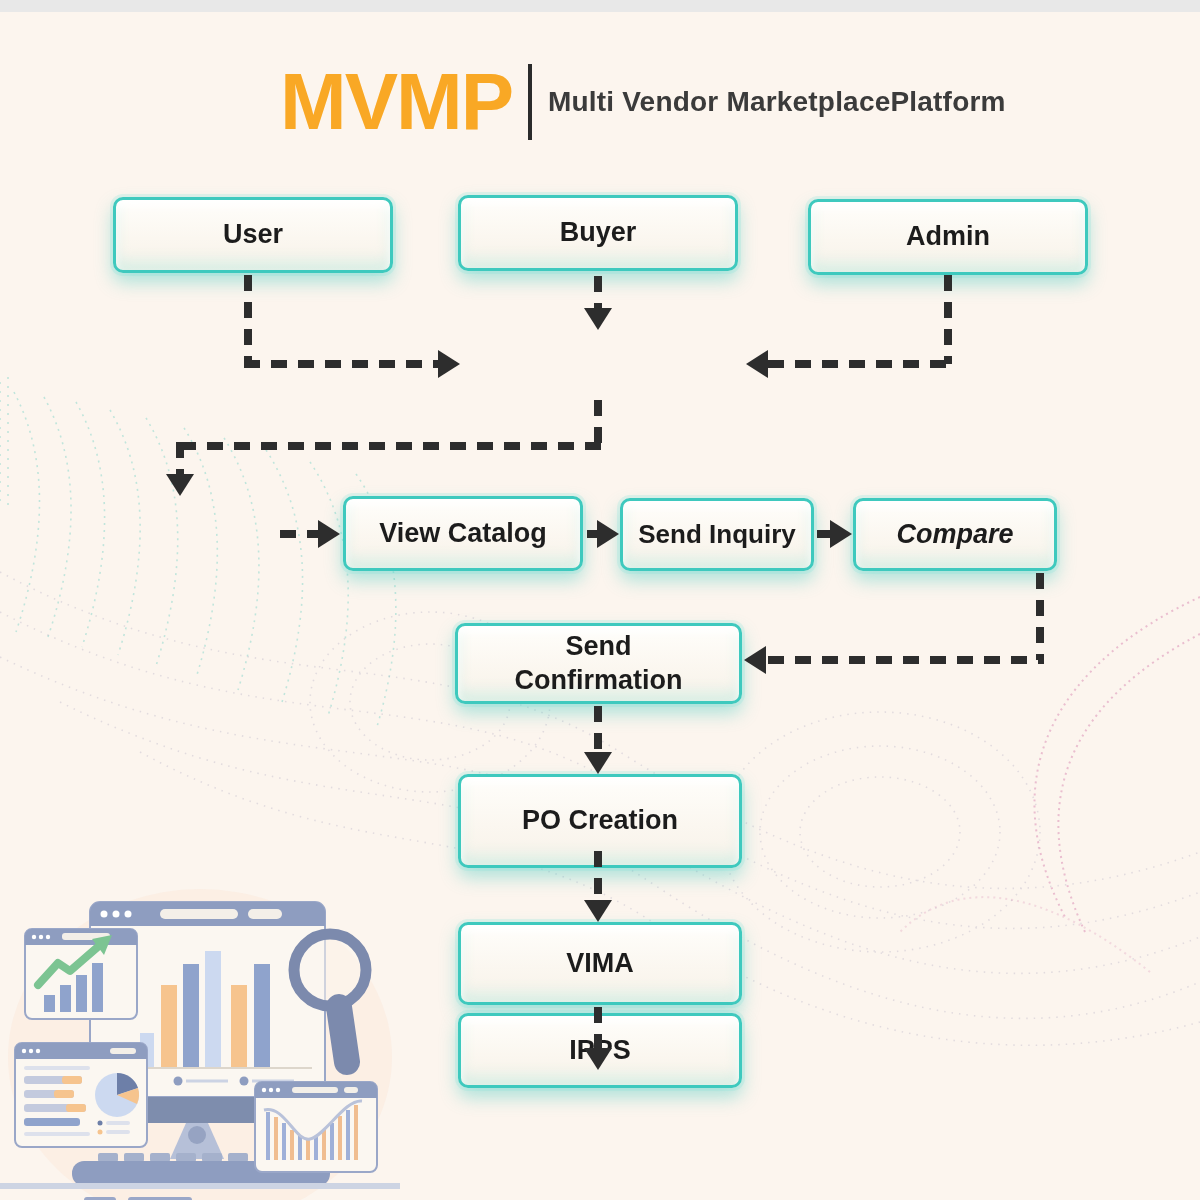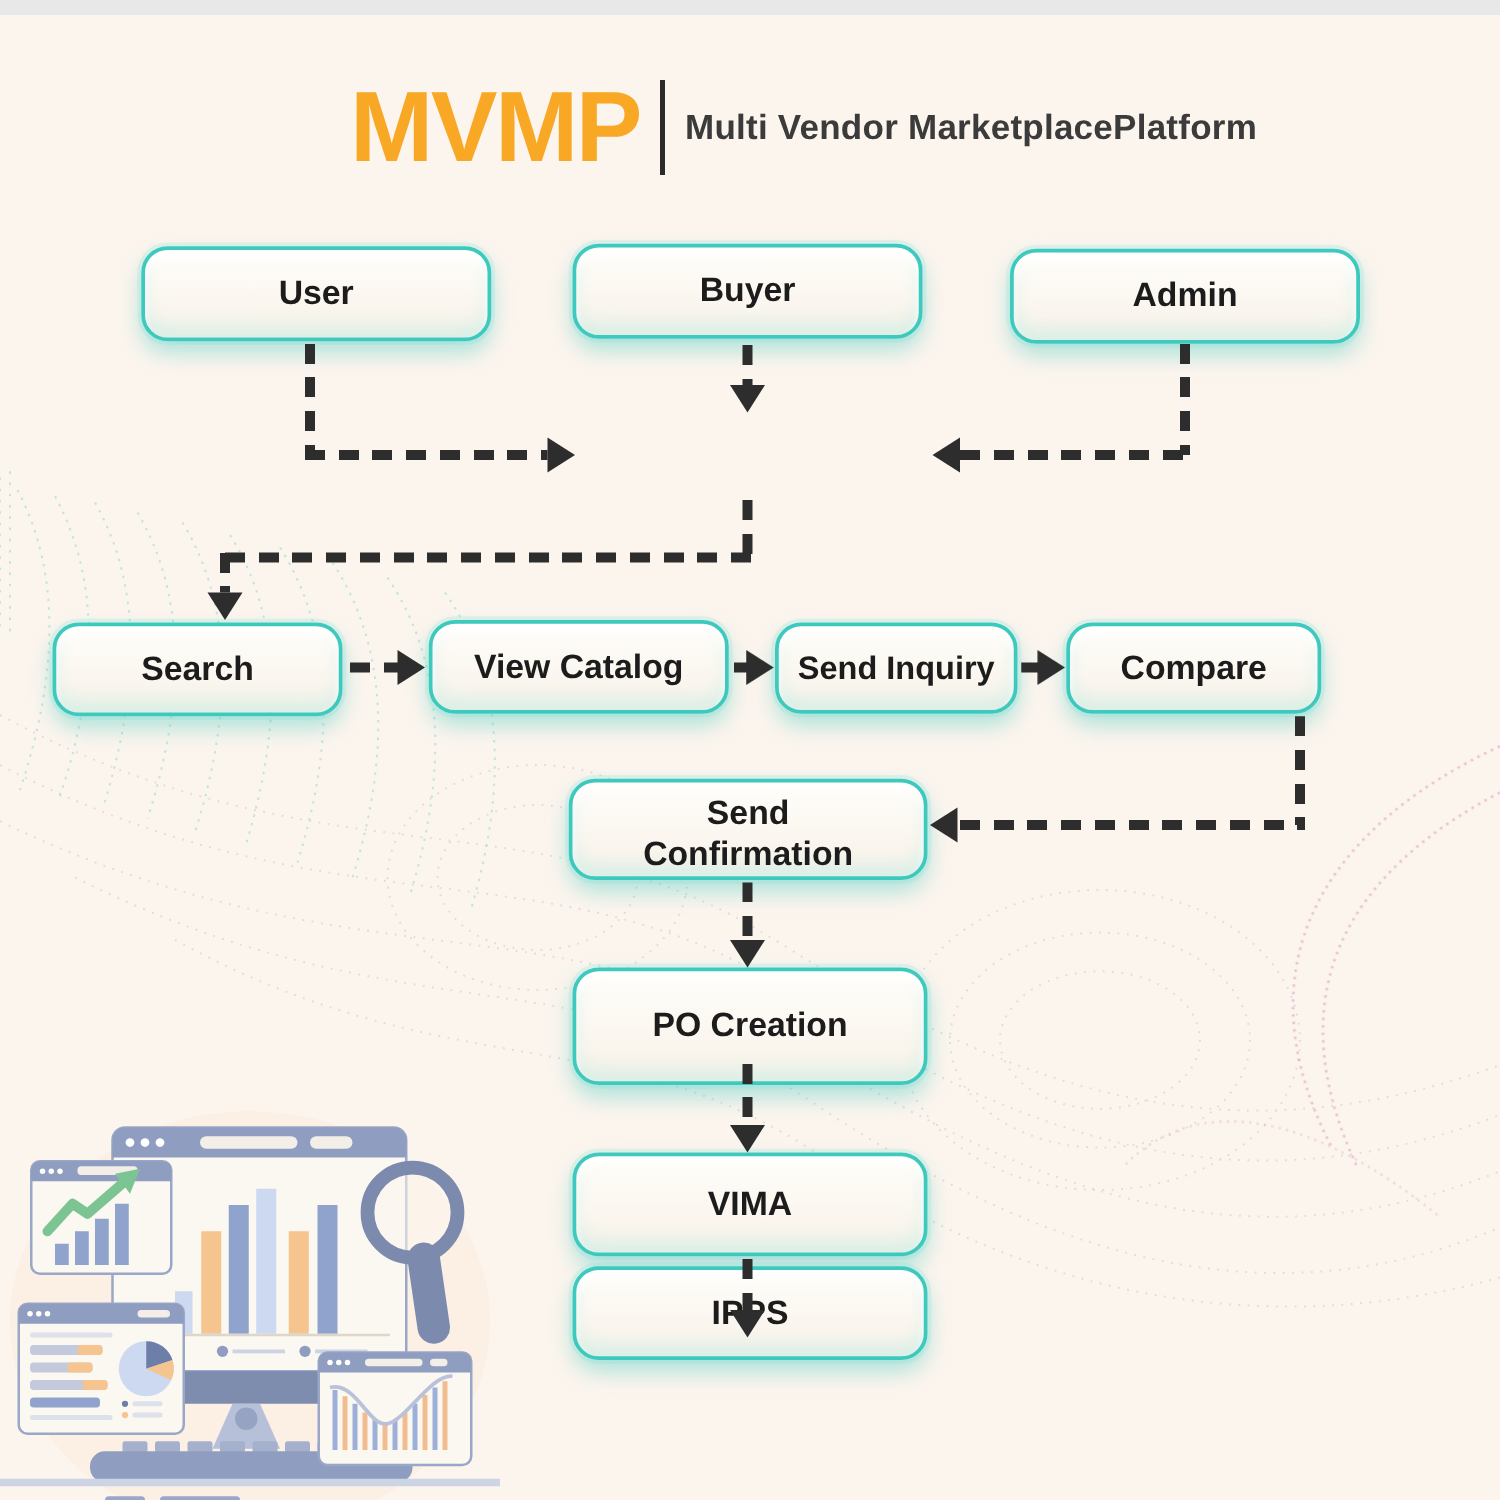--- a/index.html
+++ b/index.html
@@ -28,29 +28,29 @@
   
   .logo{position:absolute;left:280px;top:50px;display:flex;align-items:center;gap:16px;}
   .logo-abbr{font-size:80px;font-weight:800;letter-spacing:-2px;color:var(--orange);line-height:1;}
   .logo-divider{width:4px;height:76px;background:#2b2b2b;}
   .logo-text{display:flex;justify-content:center;}
   .logo-text span{font-size:28px;font-weight:700;color:var(--sub);line-height:1.12;letter-spacing:.2px;}
 
   
   .node{
     position:absolute;display:flex;align-items:center;justify-content:center;
-    border:3px solid var(--teal);border-radius:21px;text-align:center;
+    border:3px solid var(--teal);border-radius:10px;text-align:center;
     background:linear-gradient(180deg,#fffefb 0%,#fbf7f0 55%,#f7f2e9 100%);
     box-shadow:0 0 0 3px rgba(130,228,218,.22),
                0 9px 18px rgba(62,201,190,.42),
                inset 0 6px 8px rgba(255,255,255,.95),
                inset 0 -9px 14px rgba(150,232,223,.30);
     font-size:27px;font-weight:600;color:var(--ink);line-height:1.25;
   }
-  .node.two-line{padding:0 46px;align-items:flex-end;}
+  .node.two-line{padding:16px 46px;}
 
   
   .seg{position:absolute;}
   .seg.h{height:8px;background:repeating-linear-gradient(to right,var(--arrow) 0 16px,transparent 16px 27px);}
   .seg.v{width:8px;background:repeating-linear-gradient(to bottom,var(--arrow) 0 16px,transparent 16px 27px);}
   .ah{position:absolute;width:0;height:0;}
   .ah.right{border-top:14px solid transparent;border-bottom:14px solid transparent;border-left:22px solid var(--arrow);}
   .ah.left {border-top:14px solid transparent;border-bottom:14px solid transparent;border-right:22px solid var(--arrow);}
   .ah.down {border-left:14px solid transparent;border-right:14px solid transparent;border-top:22px solid var(--arrow);}
 </style>
@@ -237,33 +237,30 @@
 
   <div class="node" style="left:458px;top:183px;width:280px;height:76px;">
       <span>Buyer</span>
     </div>
 
   <div class="node" style="left:808px;top:187px;width:280px;height:76px;">
       <span>Admin</span>
     </div>
 
 
-  <div class="node" style="left:42px;top:486px;width:232px;height:75px;">
-      <span>Search</span>
-    </div>
 
   <div class="node" style="left:620px;top:486px;width:194px;height:73px;font-size:26px;">
       <span>Send Inquiry</span>
     </div>
 
   <div class="node" style="left:343px;top:484px;width:240px;height:75px;">
       <span>View Catalog</span>
     </div>
 
-  <div class="node" style="left:853px;top:486px;width:204px;height:73px;">
+  <div class="node" style="left:853px;top:486px;width:204px;height:73px;font-style:italic;">
       <span>Compare</span>
     </div>
 
   <div class="node two-line" style="left:455px;top:611px;width:287px;height:81px;">
       <span>Send Confirmation</span>
     </div>
 
   <div class="node" style="left:458px;top:762px;width:284px;height:94px;">
       <span>PO Creation</span>
     </div>

